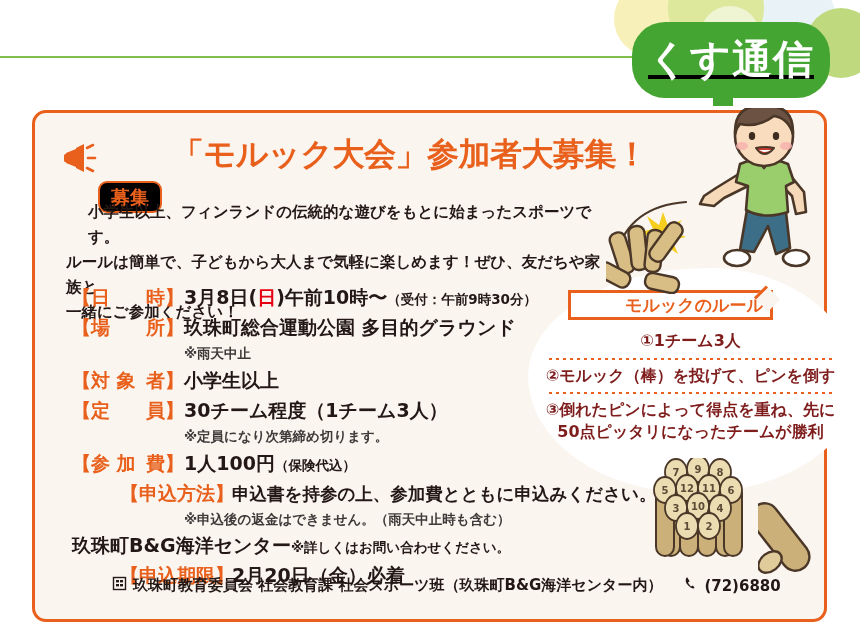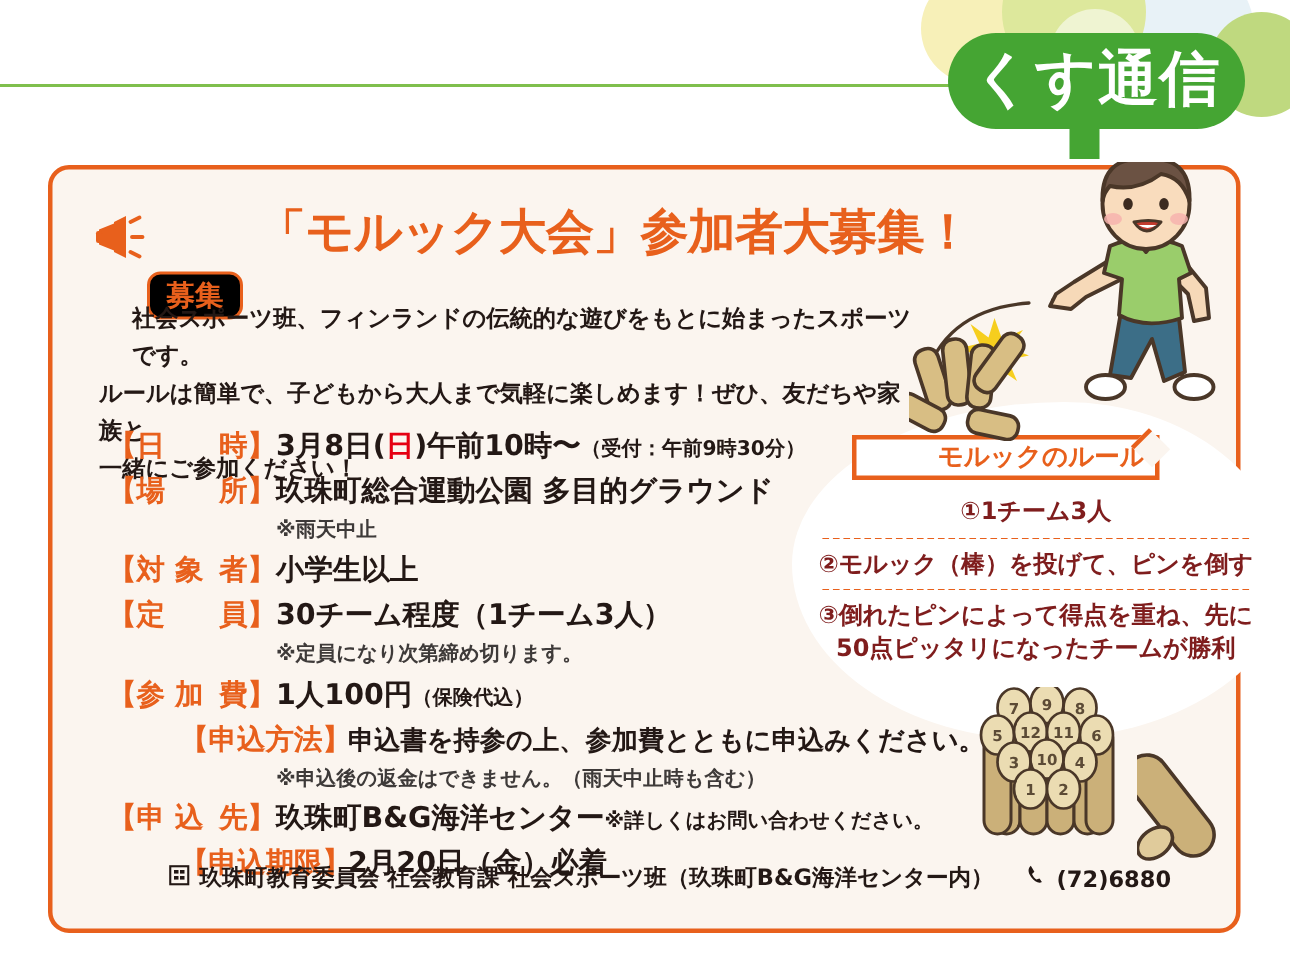--- a/index.html
+++ b/index.html
@@ -5,22 +5,22 @@
   html,body{margin:0;padding:0;}
   body{
     width:860px;height:644px;position:relative;overflow:hidden;
     background:#ffffff;
     font-family:"DejaVu Sans","Liberation Sans",sans-serif;
     -webkit-font-smoothing:antialiased;
   }
   .deco-circle{position:absolute;border-radius:50%;}
   .green-rule{position:absolute;left:0;top:56px;width:694px;height:2px;background:#7FBF4D;}
   .badge-bubble{
-    position:absolute;left:632px;top:22px;width:198px;height:64px;
-    background:#45A533;border-radius:33px;display:flex;align-items:center;justify-content:center;
+    position:absolute;left:632px;top:22px;width:198px;height:76px;
+    background:#45A533;border-radius:33px;display:flex;align-items:center;justify-content:center;text-decoration:underline;
   }
   .badge-bubble span{
     color:#ffffff;font-size:40px;font-weight:bold;letter-spacing:1px;line-height:1;
     padding-bottom:3px;
   }
   .badge-tail{
     position:absolute;left:713px;top:84px;width:20px;height:22px;background:#45A533;
   }
   .panel{
     position:absolute;left:32px;top:110px;width:795px;height:512px;
@@ -117,21 +117,21 @@
   </svg>
 </div>
 
 <div class="recruit-chip">
   <span>募集</span>
 </div>
 
 <div class="title">「モルック大会」参加者大募集！</div>
 
 <div class="intro">
-  <span class="indent">社会スポーツ班、フィンランドの伝統的な遊びをもとに始まったスポーツです。</span>
+  <span class="indent">小学生以上、フィンランドの伝統的な遊びをもとに始まったスポーツです。</span>
   <span>ルールは簡単で、子どもから大人まで気軽に楽しめます！ぜひ、友だちや家族と</span><br>
   <span>一緒にご参加ください！</span>
 </div>
 
 <div class="info">
 
   <div class="row">
     <div class="lbl">
       <span>【日</span>
       <span>時】</span>
@@ -175,24 +175,20 @@
 
   <div class="row">
     <div class="lbl tight">
       <span>【申込方法】</span>
     </div>
     <div class="val" style="font-size:17.5px;">申込書を持参の上、参加費とともに申込みください。</div>
   </div>
   <div class="note">※申込後の返金はできません。（雨天中止時も含む）</div>
 
   <div class="row">
-    <div class="lbl">
-      <span>【申 込</span>
-      <span>先】</span>
-    </div>
     <div class="val"><span>玖珠町B&amp;G海洋センター</span><span class="sm">※詳しくはお問い合わせください。</span></div>
   </div>
 
   <div class="row">
     <div class="lbl tight">
       <span>【申込期限】</span>
     </div>
     <div class="val">2月20日（金）必着</div>
   </div>
 

